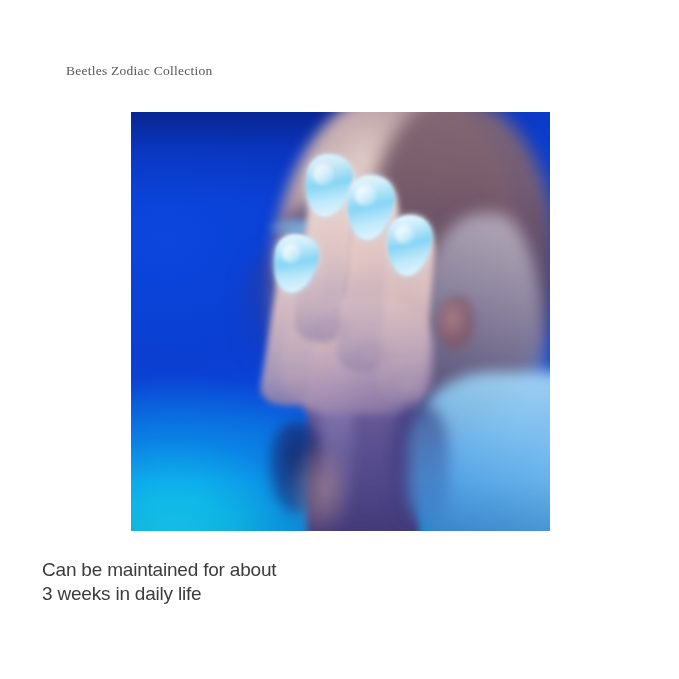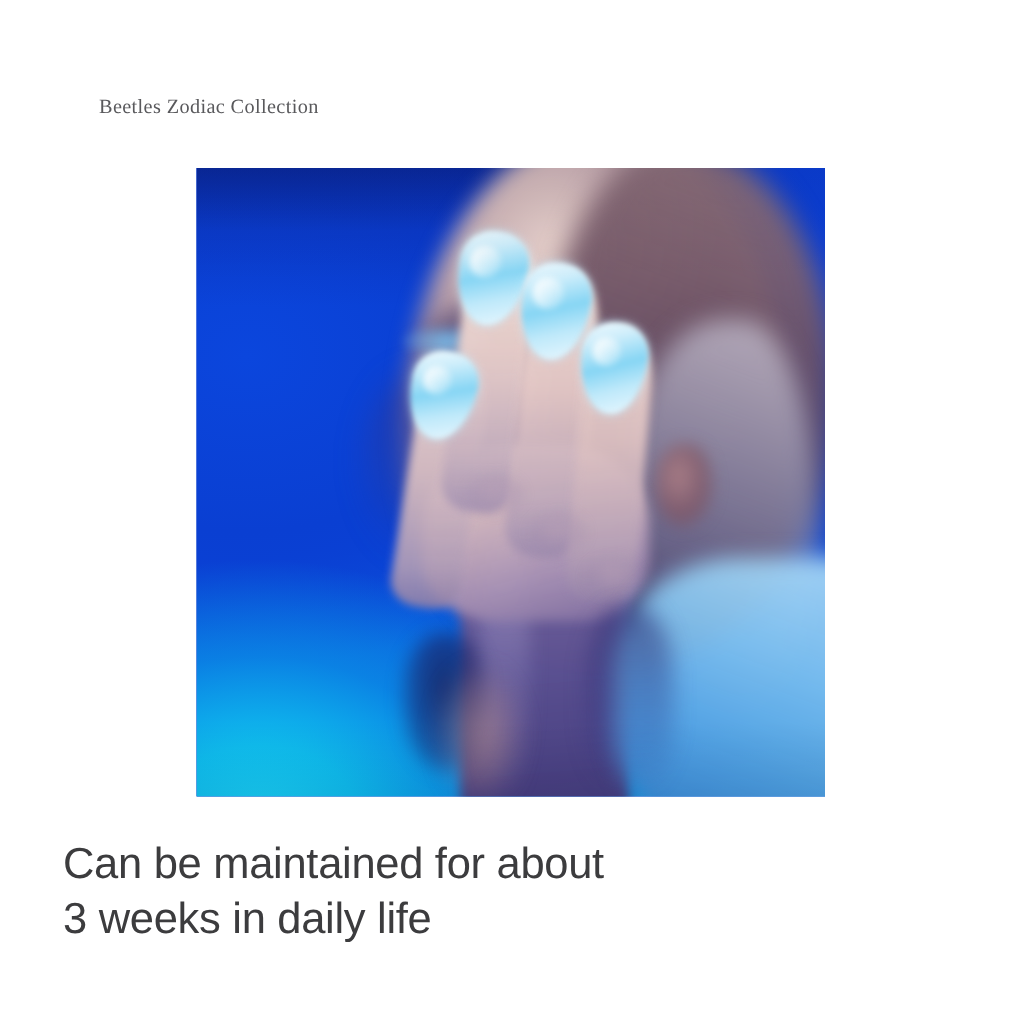--- a/index.html
+++ b/index.html
@@ -260,21 +260,21 @@
     pointer-events: none;
     margin-top: 20px;
   }
 
   
   .caption {
     position: absolute;
     left: 42px;
     top: 558px;
     font-family: "Liberation Sans", sans-serif;
-    font-size: 29px;
+    font-size: 19px;
     font-weight: 400;
     line-height: 1.27;
     letter-spacing: -0.2px;
     color: #3c3c3e;
     white-space: pre-line;
   }
 </style>
 </head>
 <body>
 

